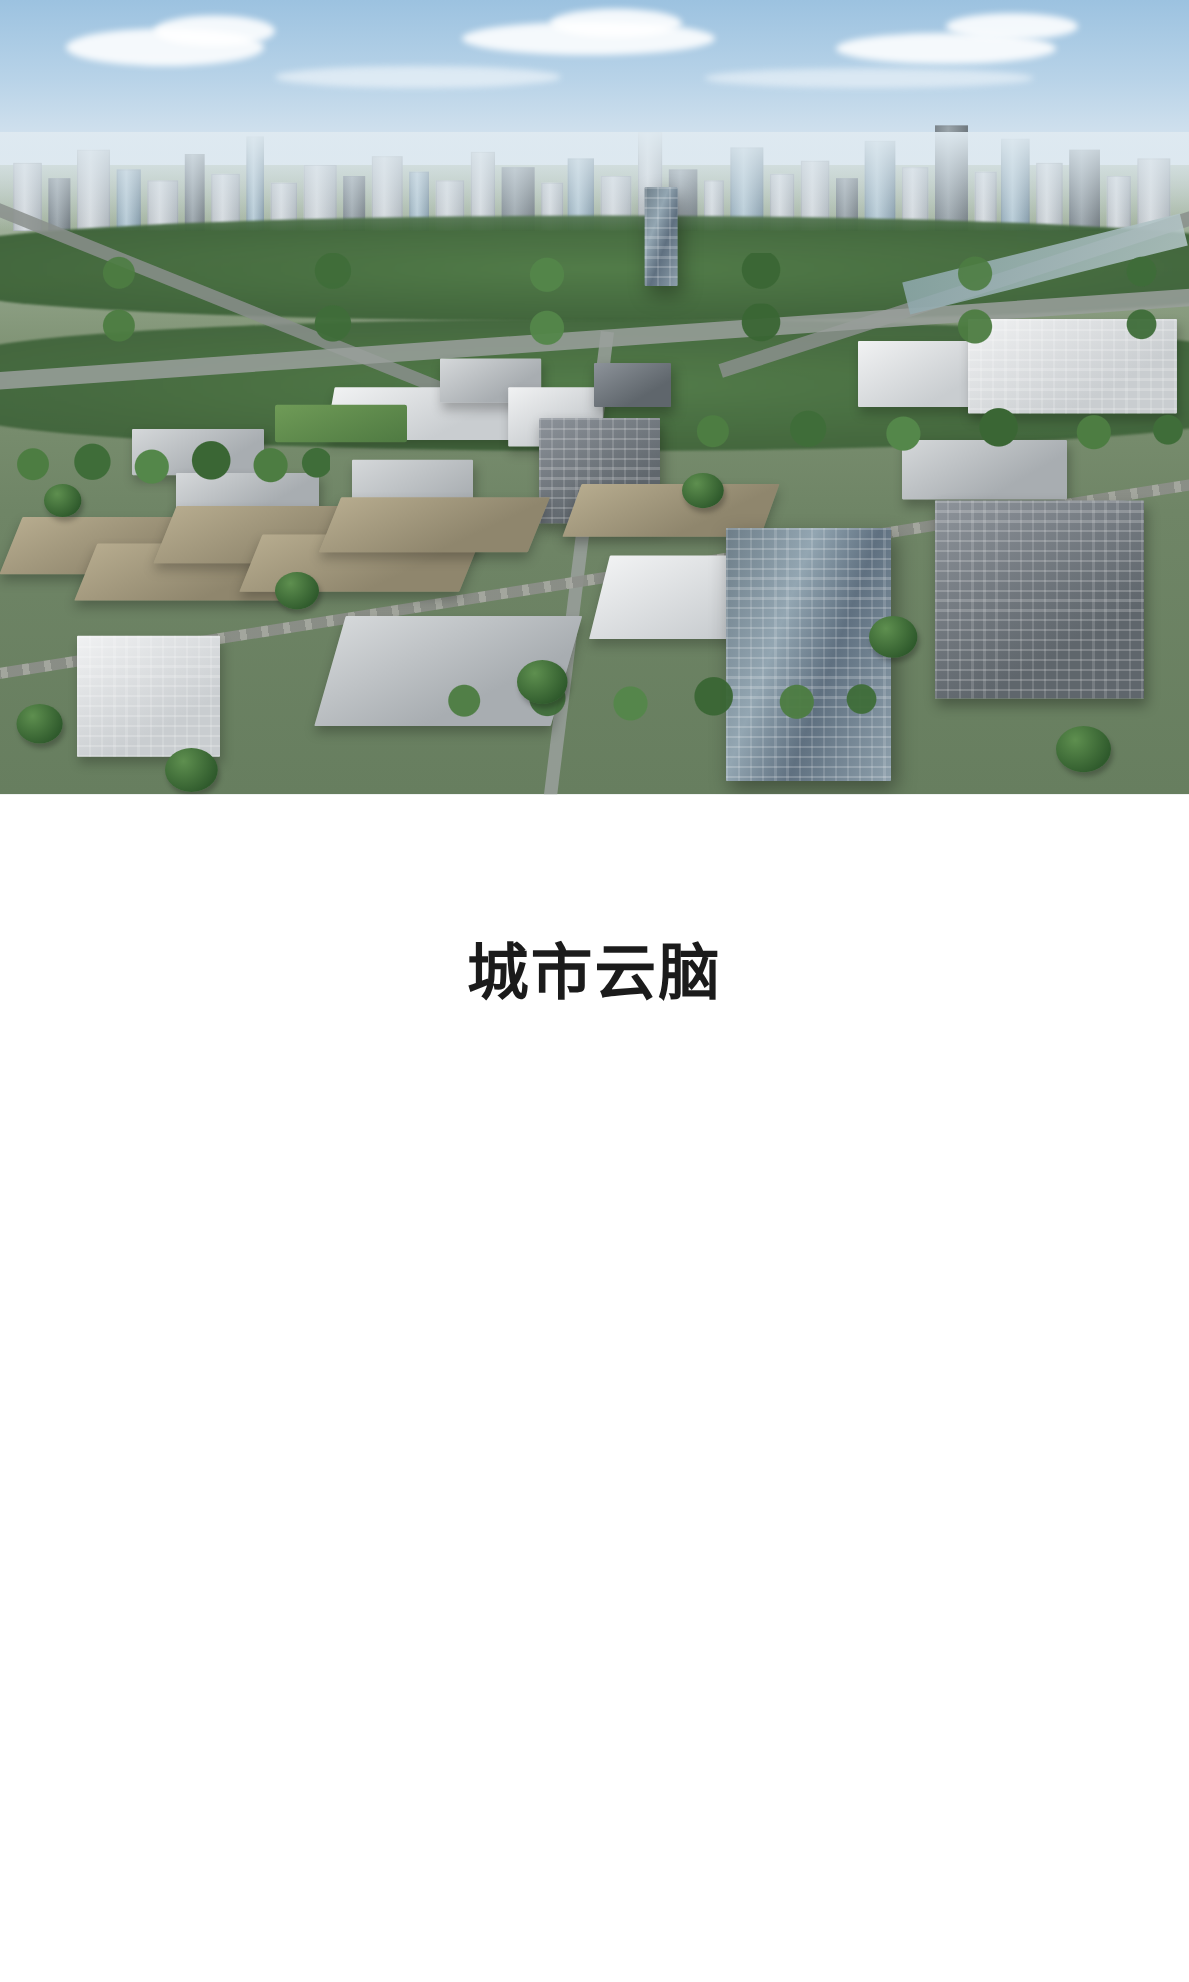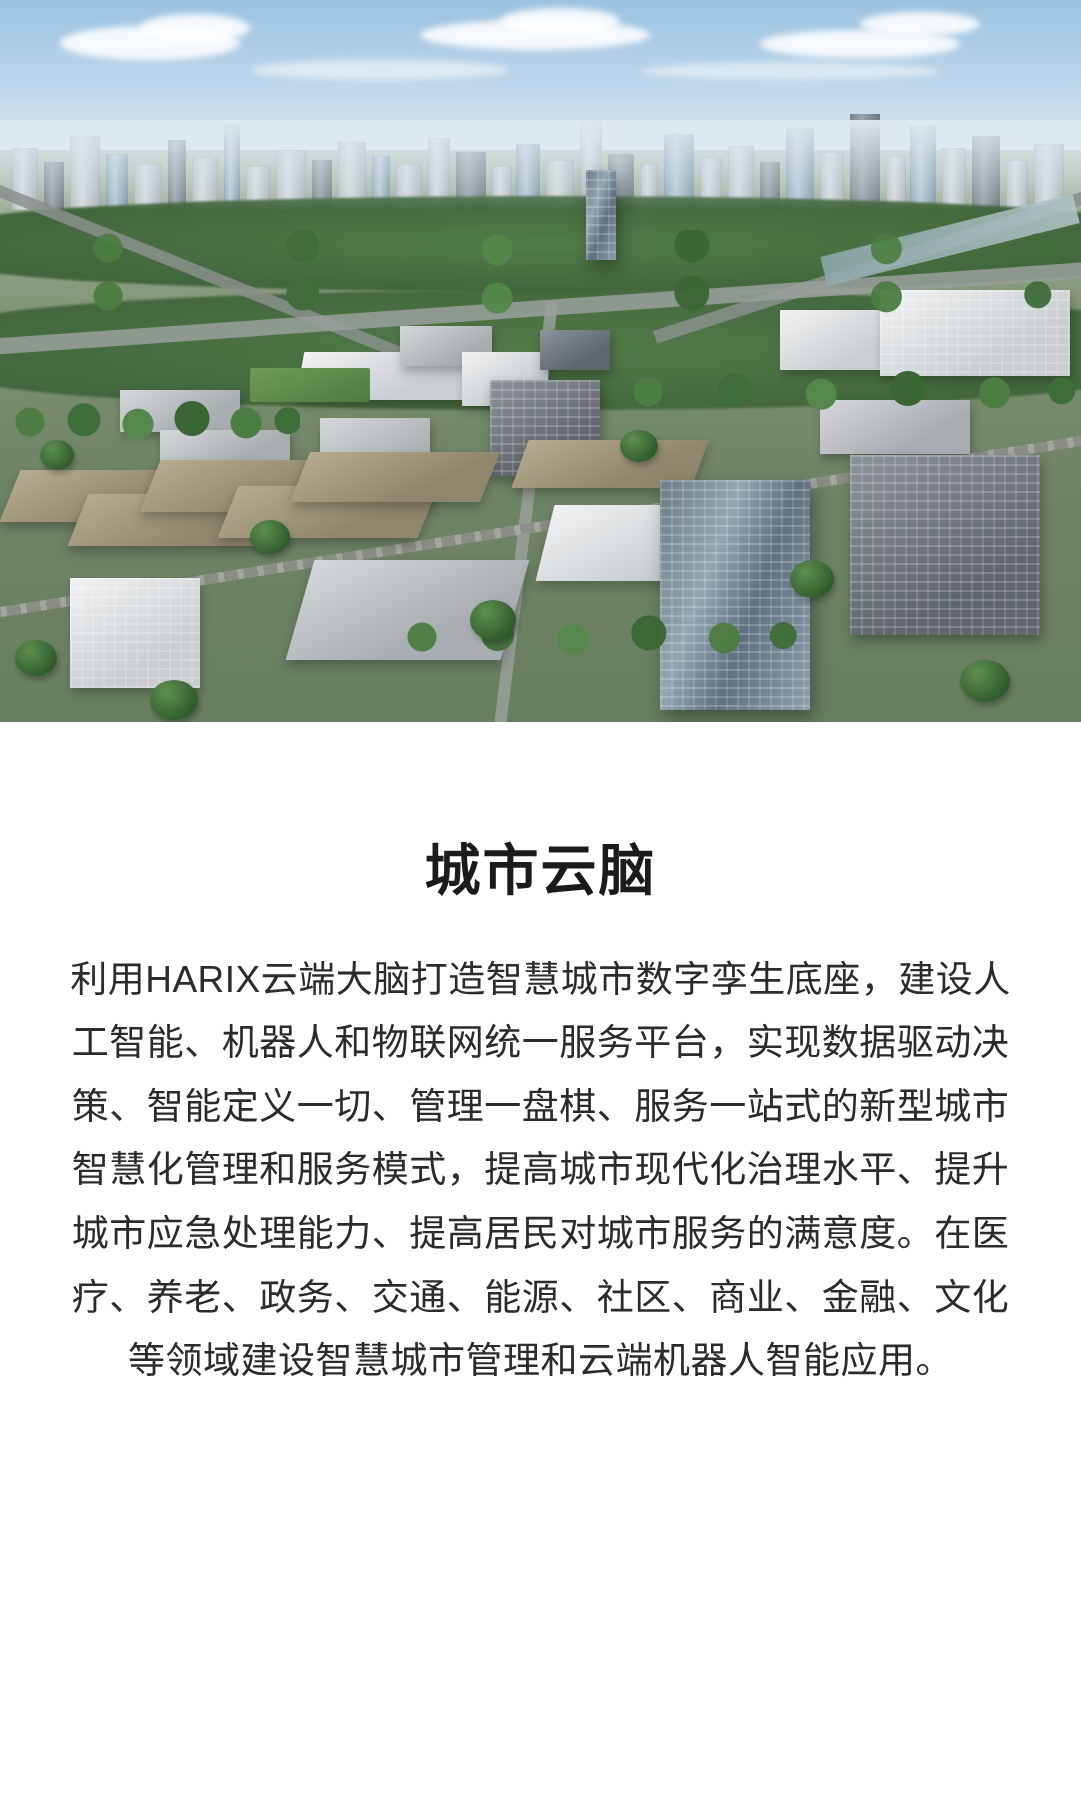--- a/index.html
+++ b/index.html
@@ -187,21 +187,21 @@
     opacity:.85;
   }
 
   
   .content {
     padding: 0 62px;
     box-sizing: border-box;
     width: 1081px;
   }
   .title {
-    margin: 0;
+    margin: 14px;
     padding-top: 118px;
     text-align: center;
     font-size: 56px;
     font-weight: 700;
     color: #1b1b1b;
     letter-spacing: 2px;
     line-height: 1.1;
   }
   .subtitle {
     margin: 0;
@@ -348,16 +348,15 @@
     <div class="tree" style="left:790px; top:560px; width:44px; height:38px;"></div>
     <div class="tree" style="left:960px; top:660px; width:50px; height:42px;"></div>
     <div class="tree" style="left:150px; top:680px; width:48px; height:40px;"></div>
     <div class="tree" style="left:15px;  top:640px; width:42px; height:36px;"></div>
   </div>
 
   <div class="content">
     <h1 class="title">城市云脑</h1>
 
 
-    <p class="body-text">利用HARIX云端大脑打造智慧城市数字孪生底座，建设人工智能、机器人和物联网统一服务平台，实现数据驱动决策、智能定义一切、管理一盘棋、服务一站式的新型城市智慧化管理和服务模式，提高城市现代化治理水平、提升城市应急处理能力、提高居民对城市服务的满意度。在医疗、养老、政务、交通、能源、社区、商业、金融、文化等领域建设智慧城市管理和云端机器人智能应用。</p>
   </div>
 
 </div>
 
 </body></html>

